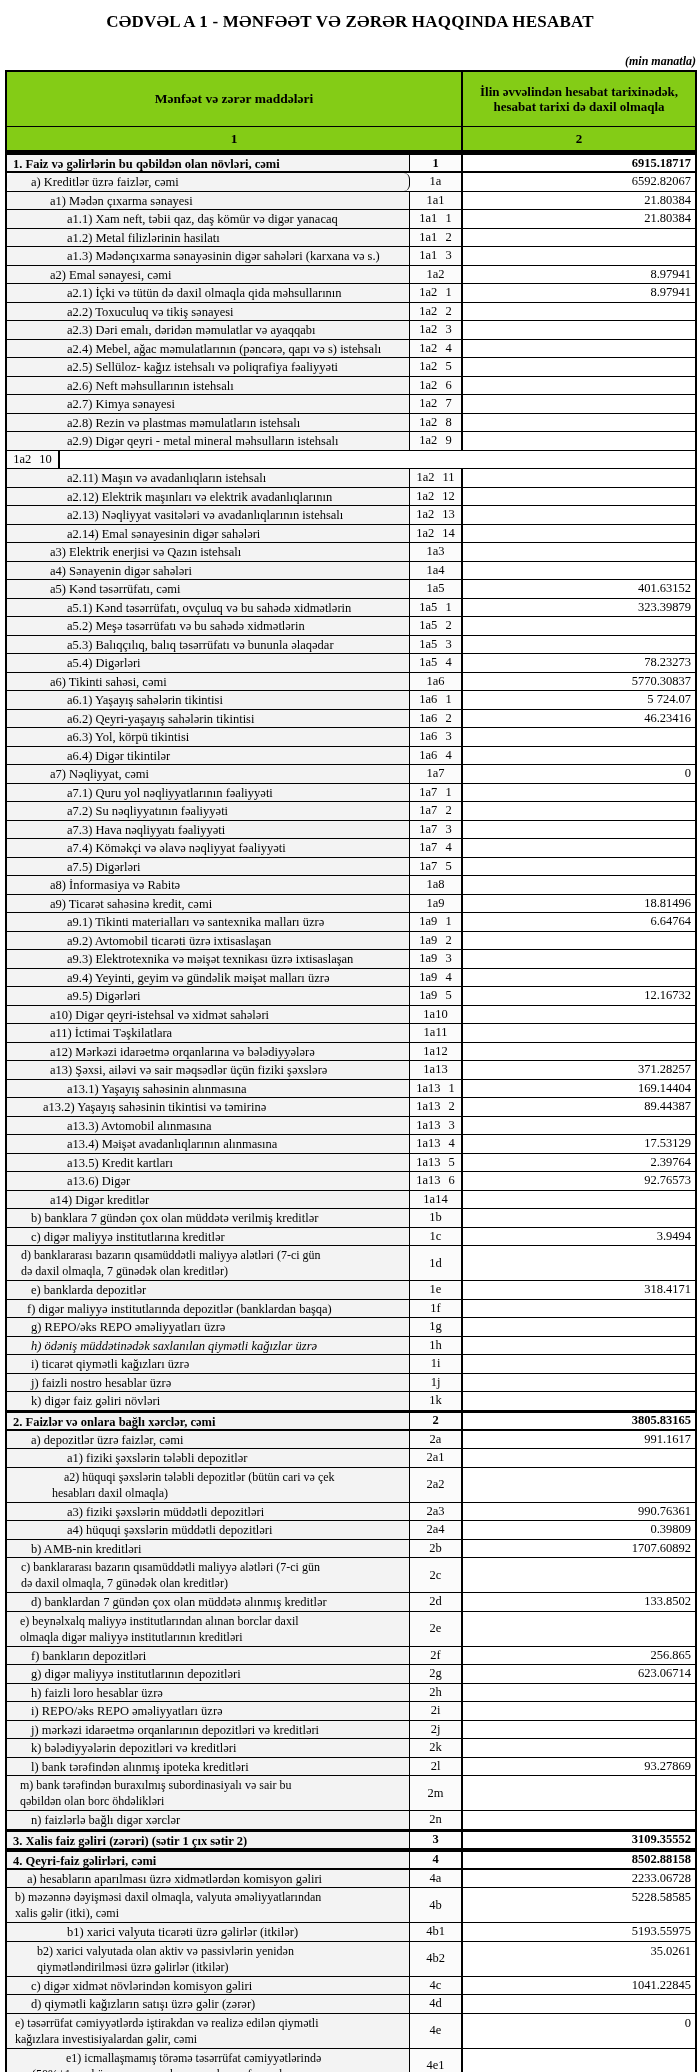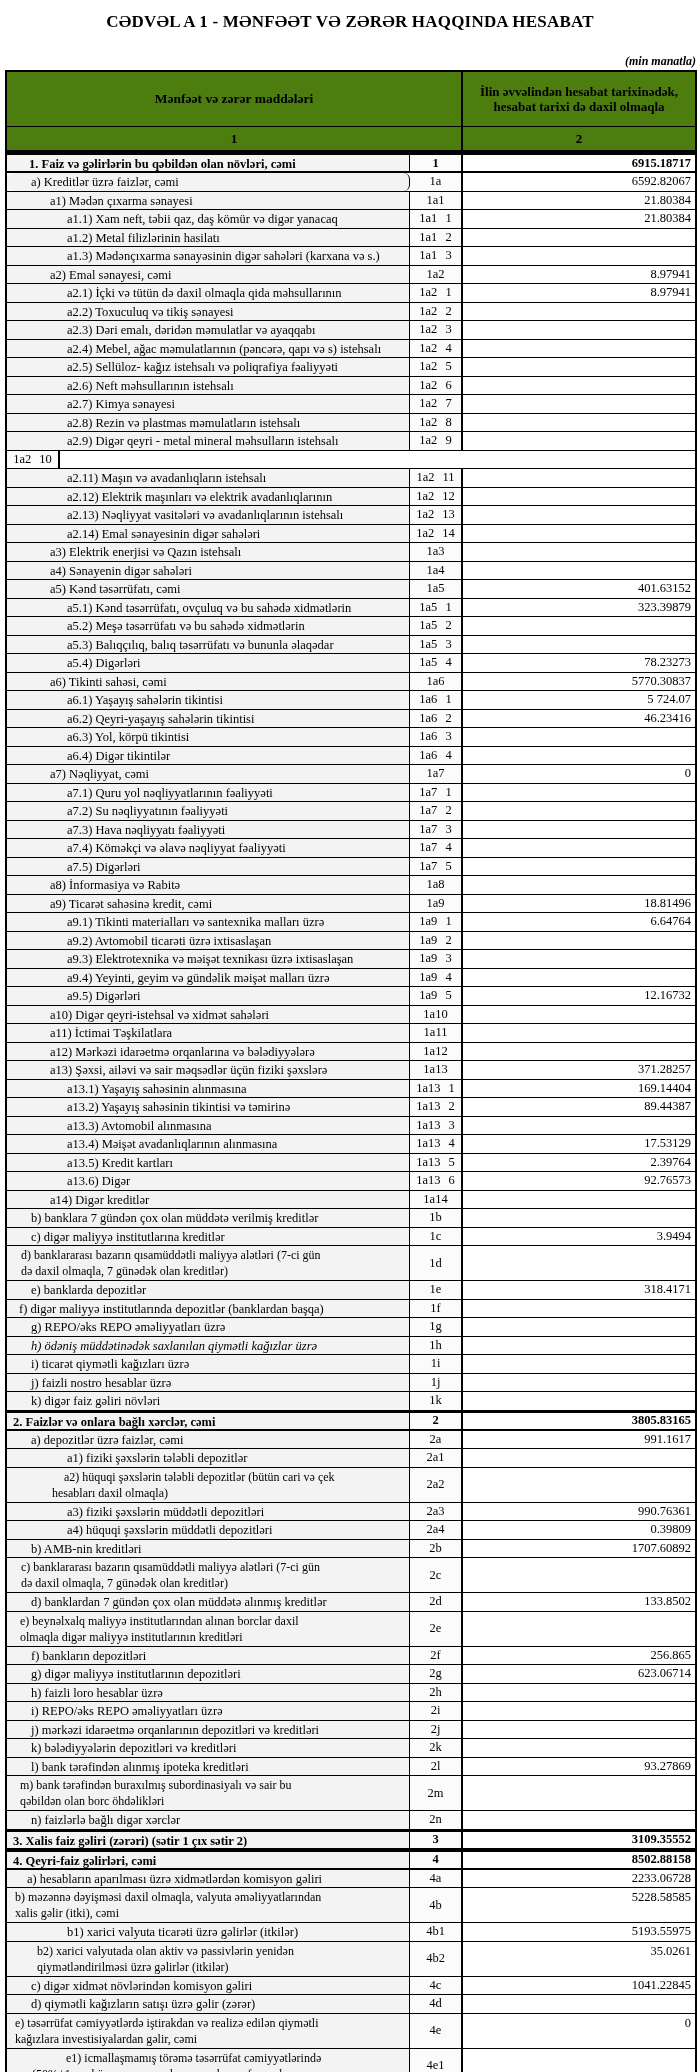--- a/index.html
+++ b/index.html
@@ -1,21 +1,21 @@
 <!DOCTYPE html>
 <html><head>
 <meta charset="utf-8">
 <style>
   html,body{margin:0;padding:0;width:700px;height:2072px;overflow:hidden;background:#fff;}
   body{font-family:"Liberation Serif","DejaVu Serif",serif;color:#000;}
   .page{position:relative;width:700px;height:2072px;}
   .title{margin-top:12px;text-align:center;font-weight:bold;font-size:17px;letter-spacing:.2px;}
   .note{margin:22px 4px 1px 0;text-align:right;font-style:italic;font-weight:bold;font-size:12px;}
   .table{margin-left:5px;width:692px;border:2px solid #000;box-sizing:border-box;background:#fff;}
-  .thr{display:flex;font-weight:bold;background:#4d7c0f;}
+  .thr{display:flex;font-weight:bold;background:#84cc16;}
   .thr1{height:54px;border-bottom:1px solid #000;}
   .thr2{height:23px;border-bottom:3px solid #000;}
   .th{box-sizing:border-box;display:flex;align-items:center;justify-content:center;text-align:center;}
   .th-items{width:456px;border-right:2px solid #000;font-size:13.5px;}
   .th-value{width:232px;font-size:13px;line-height:15.5px;padding:0 6px;}
   .tbody{width:100%;}
   .tr{display:flex;border-bottom:1px solid #000;height:18.5px;box-sizing:border-box;background:#fff;}
   .tr.b{border-top:2px solid #000;border-bottom:2px solid #000;height:20px;}
   .tr.b .td{font-weight:bold;}
   .tr.w{height:35px;}
@@ -37,21 +37,21 @@
     <div class="thr thr1">
       <div class="th th-items">Mənfəət və zərər maddələri</div>
       <div class="th th-value">İlin əvvəlindən hesabat tarixinədək, hesabat tarixi də daxil olmaqla</div>
     </div>
     <div class="thr thr2">
       <div class="th th-items">1</div>
       <div class="th th-value">2</div>
     </div>
     <div class="tbody" id="tbody">
         <div class="tr b">
-          <div class="td tl" style="padding-left: 22px;">1. Faiz və gəlirlərin bu qəbildən olan növləri, cəmi</div>
+          <div class="td tl" style="padding-left: 6px;">1. Faiz və gəlirlərin bu qəbildən olan növləri, cəmi</div>
           <div class="td tc">1</div>
           <div class="td tv">6915.18717</div>
         </div>
         <div class="tr">
           <div class="td tl" style="padding-left: 24px; border-radius: 6px;">a) Kreditlər üzrə faizlər, cəmi</div>
           <div class="td tc">1a</div>
           <div class="td tv">6592.82067</div>
         </div>
         <div class="tr">
           <div class="td tl" style="padding-left: 43px;">a1) Mədən çıxarma sənayesi</div>
@@ -291,21 +291,21 @@
           <div class="td tl" style="padding-left: 43px;">a13) Şəxsi, ailəvi və sair məqsədlər üçün fiziki şəxslərə</div>
           <div class="td tc">1a13</div>
           <div class="td tv">371.28257</div>
         </div>
         <div class="tr">
           <div class="td tl" style="padding-left: 60px;">a13.1) Yaşayış sahəsinin alınmasına</div>
           <div class="td tc">1a13 1</div>
           <div class="td tv">169.14404</div>
         </div>
         <div class="tr">
-          <div class="td tl" style="padding-left: 60px;">a13.2) Yaşayış sahəsinin tikintisi və təmirinə</div>
+          <div class="td tl" style="padding-left: 36px;">a13.2) Yaşayış sahəsinin tikintisi və təmirinə</div>
           <div class="td tc">1a13 2</div>
           <div class="td tv">89.44387</div>
         </div>
         <div class="tr">
           <div class="td tl" style="padding-left: 60px;">a13.3) Avtomobil alınmasına</div>
           <div class="td tc">1a13 3</div>
           <div class="td tv"></div>
         </div>
         <div class="tr">
           <div class="td tl" style="padding-left: 60px;">a13.4) Məişət avadanlıqlarının alınmasına</div>
@@ -342,21 +342,21 @@
 də daxil olmaqla, 7 günədək olan kreditlər)</div>
           <div class="td tc">1d</div>
           <div class="td tv"></div>
         </div>
         <div class="tr">
           <div class="td tl" style="padding-left: 24px;">e) banklarda depozitlər</div>
           <div class="td tc">1e</div>
           <div class="td tv">318.4171</div>
         </div>
         <div class="tr">
-          <div class="td tl" style="padding-left: 12px;">f) digər maliyyə institutlarında depozitlər (banklardan başqa)</div>
+          <div class="td tl" style="padding-left: 20px;">f) digər maliyyə institutlarında depozitlər (banklardan başqa)</div>
           <div class="td tc">1f</div>
           <div class="td tv"></div>
         </div>
         <div class="tr">
           <div class="td tl" style="padding-left: 24px;">g) REPO/əks REPO əməliyyatları üzrə</div>
           <div class="td tc">1g</div>
           <div class="td tv"></div>
         </div>
         <div class="tr">
           <div class="td tl" style="padding-left: 24px; font-style: italic;">h) ödəniş müddətinədək saxlanılan qiymətli kağızlar üzrə</div>

